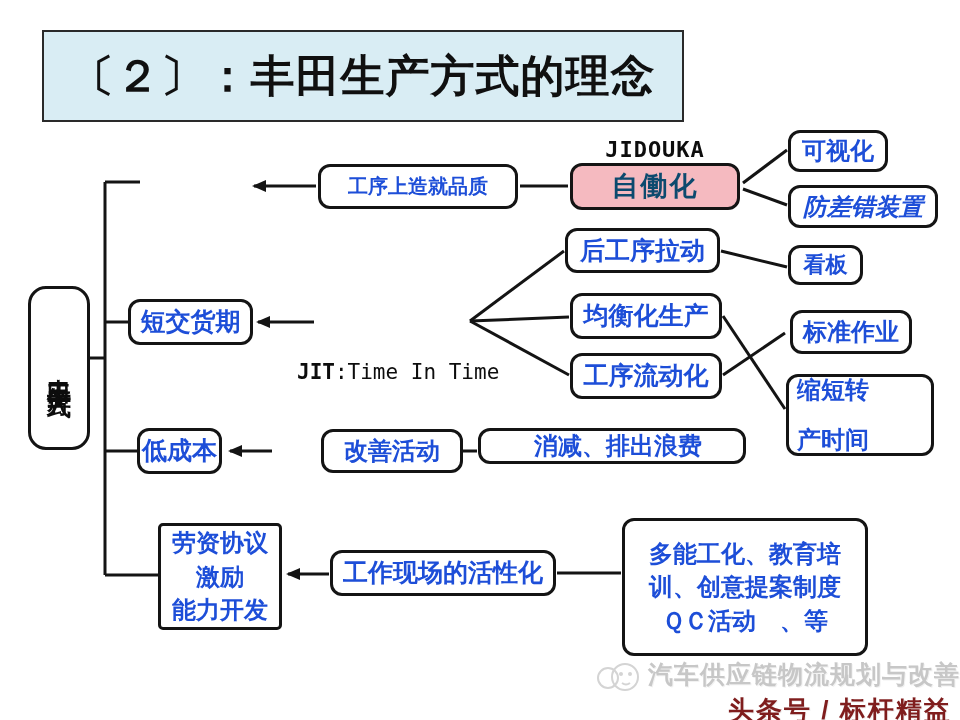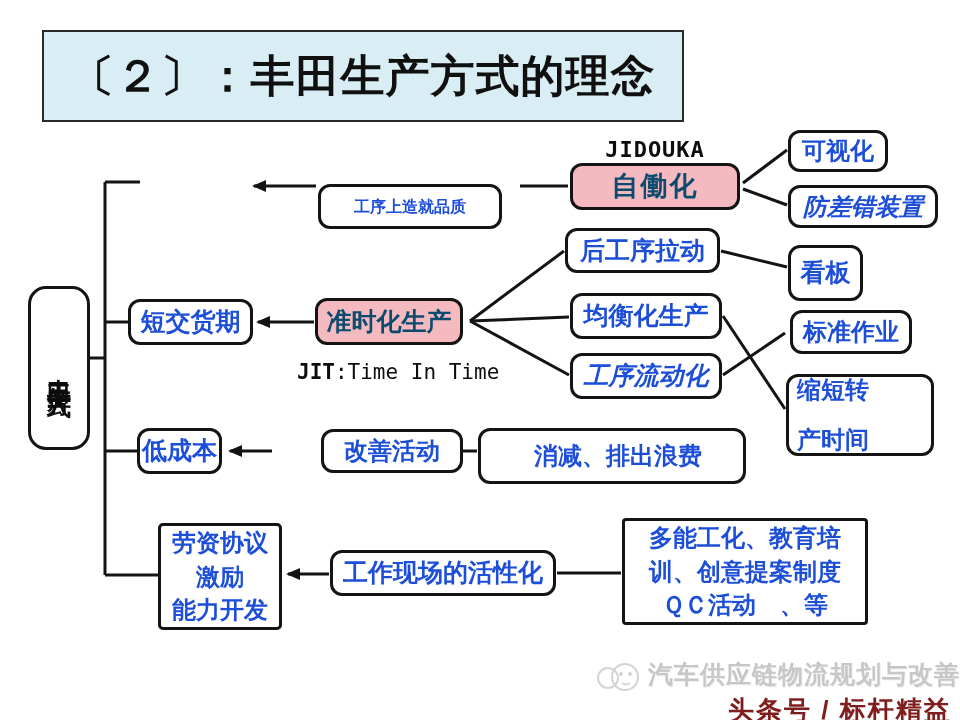--- a/index.html
+++ b/index.html
@@ -80,52 +80,51 @@
 
       <path d="M329 574 L288 574" marker-end="url(#ah)"></path>
       <path d="M557 573 H621"></path>
     </g>
   </svg>
 
   <div id="title-box">〔２〕：丰田生产方式的理念</div>
 
   <div id="root-box" class="">丰田生产方式</div>
 
-  <div class="node" style="left:318px;top:164px;width:184px;height:45px;font-size:16px;margin-top:20px;">工序上造就品质</div>
+  <div class="node" style="left:318px;top:164px;width:200px;height:45px;font-size:20px;">工序上造就品质</div>
   <div class="annot" id="lbl-jidouka">JIDOUKA</div>
   <div class="node pink" style="left:570px;top:163px;width:170px;height:47px;font-size:27px;letter-spacing:2px;">自働化</div>
   <div class="node" style="left:788px;top:130px;width:100px;height:42px;font-size:24px;">可视化</div>
   <div class="node" style="left:788px;top:185px;width:150px;height:43px;font-size:24px;font-style:italic;">防差错装置</div>
 
   <div class="node" style="left:128px;top:299px;width:125px;height:46px;font-size:25px;">短交货期</div>
-  <div class="node pink" style="left:315px;top:298px;width:148px;height:47px;font-size:25px;">准时化生产</div>
   <div class="annot" id="lbl-jit"><span class="b">JIT</span><span>:Time In Time</span></div>
 
   <div class="node" style="left:565px;top:228px;width:155px;height:45px;font-size:25px;">后工序拉动</div>
   <div class="node" style="left:570px;top:293px;width:152px;height:46px;font-size:25px;">均衡化生产</div>
-  <div class="node" style="left:570px;top:353px;width:152px;height:46px;font-size:25px;font-style:italic;">工序流动化</div>
+  <div class="node" style="left:570px;top:353px;width:152px;height:46px;font-size:25px;">工序流动化</div>
 
-  <div class="node" style="left:788px;top:245px;width:75px;height:56px;font-size:25px;">看板</div>
+  <div class="node" style="left:788px;top:245px;width:75px;height:40px;font-size:22px;">看板</div>
   <div class="node" style="left:790px;top:310px;width:122px;height:44px;font-size:24px;">标准作业</div>
   <div class="node multiline" style="left:786px;top:374px;width:148px;height:82px;font-size:24px;align-items:flex-start;padding-left:8px;gap:20px;">
     <span class="ln">缩短转</span>
     <span class="ln">产时间</span>
   </div>
 
   <div class="node" style="left:137px;top:428px;width:85px;height:46px;font-size:25px;">低成本</div>
   <div class="node" style="left:276px;top:429px;width:142px;height:44px;font-size:24px;margin-left:45px;">改善活动</div>
-  <div class="node" style="left:478px;top:428px;width:268px;height:56px;font-size:24px;padding-left:12px;">消减、排出浪费</div>
+  <div class="node" style="left:478px;top:428px;width:268px;height:36px;font-size:24px;padding-left:12px;">消减、排出浪费</div>
 
   <div class="node multiline" style="left:158px;top:523px;width:124px;height:107px;font-size:24px;line-height:1.4;border-radius:5px;">
     <span class="ln">劳资协议</span>
     <span class="ln">激励</span>
     <span class="ln">能力开发</span>
   </div>
   <div class="node" style="left:330px;top:550px;width:226px;height:46px;font-size:25px;">工作现场的活性化</div>
-  <div class="node multiline" style="left:622px;top:518px;width:246px;height:107px;font-size:24px;line-height:1.4;border-radius:4px;">
+  <div class="node multiline" style="left:622px;top:518px;width:246px;height:138px;font-size:24px;line-height:1.4;border-radius:12px;">
     <span class="ln">多能工化、教育培</span>
     <span class="ln">训、创意提案制度</span>
     <span class="ln">ＱＣ活动　、等</span>
   </div>
 
   <div id="watermark">
     <svg id="wm-logo" width="52" height="44" viewBox="0 0 52 44">
       <g fill="none" stroke="#d4d4d4" stroke-width="2">
         <circle cx="14" cy="22" r="10"></circle>
         <circle cx="31" cy="21" r="13"></circle>

